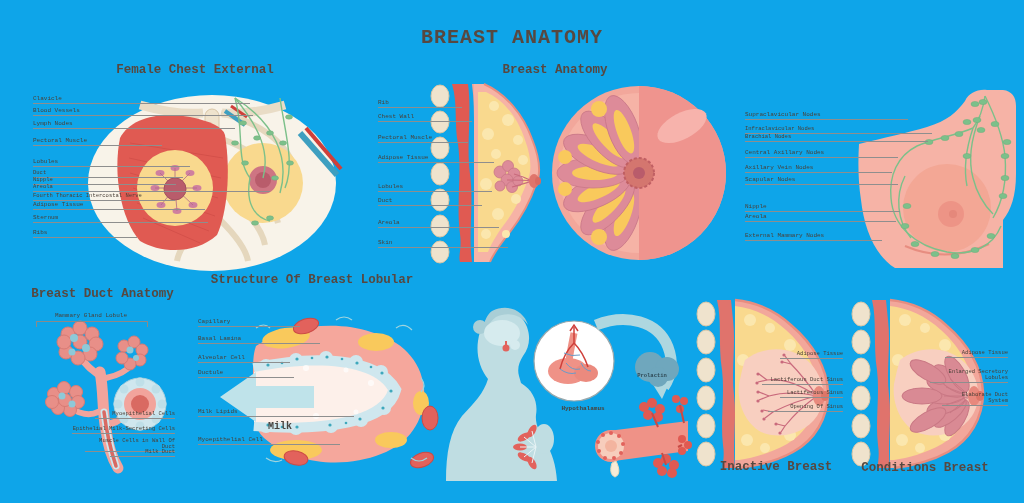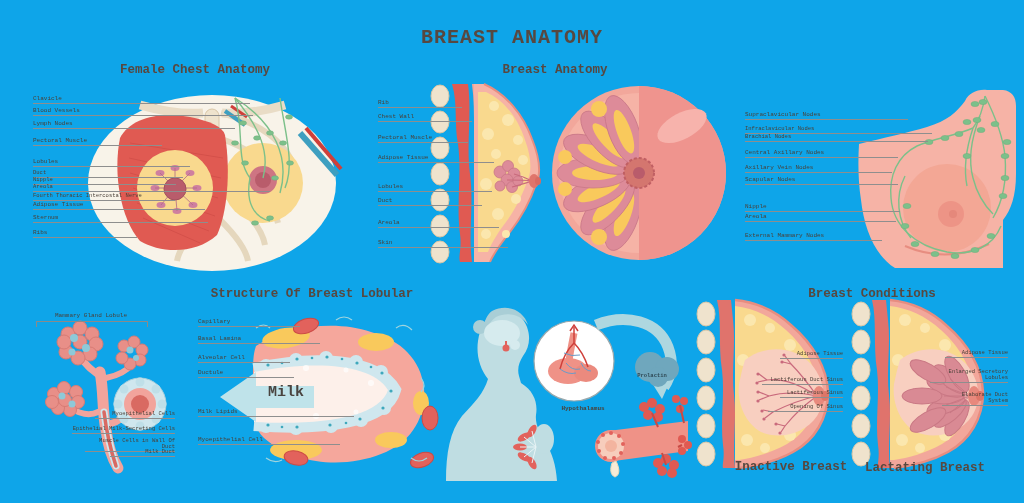--- a/index.html
+++ b/index.html
@@ -9,21 +9,21 @@
               font-size:20px;font-weight:bold;letter-spacing:1px;color:var(--c-title);}
   .panel-title{position:absolute;font-size:12.5px;font-weight:bold;text-align:center;color:var(--c-title);}
   .caption{position:absolute;font-size:12.5px;font-weight:bold;text-align:center;color:var(--c-title);}
   .lbl{position:absolute;font-size:6px;line-height:7px;color:var(--c-label);
        border-bottom:1px solid var(--c-line);padding-bottom:1px;}
   .lbl.sm{font-size:5.5px;line-height:6px;}
   .lbl.r{text-align:right;}
   .lbl.noline{border-bottom:none;}
   .lbl.c{text-align:center;}
   .bracket{position:absolute;height:5px;border:1px solid #8a8a8a;border-bottom:none;}
-  .milk-text{position:absolute;font-size:15px;font-weight:bold;color:#4a4440;}
+  .milk-text{position:absolute;font-size:10px;font-weight:bold;color:#4a4440;margin-top:37px;}
   .pro-text{position:absolute;font-size:5.5px;font-weight:bold;color:#2f4a56;text-align:center;}
   .hyp-text{position:absolute;font-size:6px;font-weight:bold;color:#4a4038;text-align:center;border-bottom:none;}
   svg{position:absolute;overflow:visible;}
   .f-bone{fill:var(--c-bone);stroke:#d9c6a7;stroke-width:1;}
   .f-muscle{fill:var(--c-muscle);}
   .f-skin{fill:var(--c-skin);}
   .f-adipose{fill:var(--c-adipose);}
   .f-lobule{fill:var(--c-lobule);stroke:#c97787;stroke-width:0.8;}
   .f-lymphnode{fill:var(--c-lymph);stroke:#6fae7c;stroke-width:0.5;}
   .s-lymph{stroke:var(--c-lymph);fill:none;stroke-width:1.4;}
@@ -32,21 +32,21 @@
   .blood{fill:var(--c-blood);stroke:#cc4a45;stroke-width:1;}
   .petalw{fill:#d98a94;stroke:#c97884;stroke-width:1;}
 </style>
 </head>
 <body>
 
 <div id="stage">
 
   <div class="main-title">BREAST ANATOMY</div>
 
-  <div class="panel-title" style="left:85px;top:63px;width:220px">Female Chest Anatomy</div>
+  <div class="panel-title" style="left:85px;top:63px;width:220px">Female Chest External</div>
   <svg width="255" height="190" viewBox="0 0 255 190" style="left:85px;top:83px">
     <ellipse cx="127" cy="100" rx="124" ry="88" fill="#f8f3e9"></ellipse>
     <g stroke="#e5d7bd" stroke-width="6" fill="none">
       <path d="M118,30 Q60,45 45,85"></path>
         <path d="M120,55 Q62,75 52,115"></path>
       <path d="M122,80 Q70,105 62,140"></path>
         <path d="M124,105 Q80,135 75,162"></path>
       <path d="M126,130 Q95,160 92,178"></path>
       <path d="M136,30 Q195,45 210,85"></path>
         <path d="M134,55 Q192,75 202,115"></path>
@@ -270,20 +270,21 @@
   <div class="lbl" style="left:745px;top:111px;width:163px">Supraclavicular Nodes</div>
   <div class="lbl sm" style="left:745px;top:126px;width:187px">Infraclavicular Nodes</div>
   <div class="lbl sm" style="left:745px;top:134px;width:183px">Brachial Nodes</div>
   <div class="lbl" style="left:745px;top:149px;width:153px">Central Axillary Nodes</div>
   <div class="lbl" style="left:745px;top:164px;width:147px">Axillary Vein Nodes</div>
   <div class="lbl" style="left:745px;top:176px;width:153px">Scapular Nodes</div>
   <div class="lbl" style="left:745px;top:203px;width:155px">Nipple</div>
   <div class="lbl" style="left:745px;top:213px;width:151px">Areola</div>
   <div class="lbl" style="left:745px;top:232px;width:137px">External Mammary Nodes</div>
 
+  <div class="panel-title" style="left:10px;top:287px;width:185px">Breast Duct Anatomy</div>
   <svg width="155" height="160" viewBox="0 0 155 160" style="left:28px;top:312px">
     <g stroke="#f2a49c" fill="none" stroke-linecap="round">
       <path d="M52,44 C58,54 64,58 72,64" stroke-width="7"></path>
       <path d="M104,52 C98,60 88,64 78,66" stroke-width="6"></path>
       <path d="M42,96 C52,102 62,104 70,100" stroke-width="6"></path>
       <path d="M96,104 C90,110 84,112 78,112" stroke-width="7"></path>
       <path d="M72,60 C76,80 74,100 78,118 C80,134 84,146 90,156" stroke-width="11"></path>
     </g>
     <path d="M76,100 C78,116 82,136 88,154" stroke="#cfe7ee" stroke-width="7" fill="none" stroke-linecap="round"></path>
     <path d="M76,100 C78,116 82,136 88,154" stroke="#d96a62" stroke-width="3.5" fill="none" stroke-linecap="round"></path>
@@ -335,21 +336,21 @@
     <circle cx="112" cy="92" r="16" fill="#f2a49c"></circle>
     <circle cx="112" cy="92" r="9" fill="#d96a62"></circle>
   </svg>
   <div class="lbl c noline" style="left:35px;top:312px;width:112px">Mammary Gland Lobule</div>
   <div class="bracket" style="left:36px;top:321px;width:110px"></div>
   <div class="lbl r sm" style="left:95px;top:411px;width:80px">Myoepithelial Cells</div>
   <div class="lbl r sm" style="left:72px;top:426px;width:103px">Epithelial Milk-Secreting Cells</div>
   <div class="lbl r sm" style="left:85px;top:438px;width:90px">Muscle Cells in Wall Of Duct</div>
   <div class="lbl r sm" style="left:110px;top:449px;width:65px">Milk Duct</div>
 
-  <div class="panel-title" style="left:197px;top:287px;width:230px">Structure Of Breast Lobular</div>
+  <div class="panel-title" style="left:197px;top:273px;width:230px">Structure Of Breast Lobular</div>
   <svg width="238" height="168" viewBox="0 0 238 168" style="left:196px;top:308px">
     <path fill="#f5a79c" d="M60,38 C90,18 140,12 175,24 C205,32 225,52 228,80 C230,110 215,135 185,146 C150,160 100,158 68,130 C60,122 56,112 57,100 L57,68 C57,56 57,46 60,38 Z"></path>
     <g fill="#f9c95c">
       <ellipse cx="90" cy="30" rx="24" ry="10" transform="rotate(-8 90 30)"></ellipse>
       <ellipse cx="180" cy="34" rx="18" ry="9"></ellipse>
       <ellipse cx="100" cy="142" rx="26" ry="10"></ellipse>
       <ellipse cx="195" cy="132" rx="16" ry="8"></ellipse>
       <ellipse cx="225" cy="95" rx="8" ry="12"></ellipse>
     </g>
     <path d="M58,62 C120,48 180,52 198,82 C190,112 130,122 58,116" stroke="#cfe7ee" stroke-width="14" fill="none"></path>
@@ -500,21 +501,20 @@
     <g stroke="#c94a44" stroke-width="2" fill="none">
       <path d="M216,110 L222,124"></path>
         <path d="M244,102 L248,120"></path>
         <path d="M230,162 L226,150"></path>
         <path d="M246,142 L242,144"></path>
     </g>
   </svg>
   <div class="hyp-text" style="position:absolute;left:548px;top:405px;width:70px">Hypothalamus</div>
   <div class="pro-text" style="left:632px;top:372px;width:40px">Prolactin</div>
 
-  <div class="panel-title" style="left:762px;top:287px;width:220px">Breast Conditions</div>
 
   <svg width="152" height="168" viewBox="0 0 152 168" style="left:695px;top:300px">
     <path fill="#e0736c" d="M22,0 C27,20 23,45 27,70 C30,95 25,120 28,145 C30,158 27,164 28,168 L40,168 C37,145 42,120 39,95 C36,70 41,45 38,20 L36,0 Z"></path>
     <path fill="#f2a79b" d="M40,0 C60,2 80,10 97,26 C118,44 132,68 133,92 C133,118 120,140 98,152 C80,162 60,166 44,168 L40,168 Z"></path>
     <path d="M40,0 C60,2 80,10 97,26 C118,44 132,68 133,92 C133,118 120,140 98,152 C80,162 60,166 44,168" stroke="var(--c-skin_dark)" stroke-width="2.5" fill="none"></path>
     <path class="f-adipose" d="M40,6 C58,8 76,16 91,30 C110,47 122,68 123,90 C123,113 111,133 92,144 C76,153 58,158 44,160 L40,160 Z"></path>
     <g class="tex">
       <circle cx="55" cy="20" r="6"></circle>
         <circle cx="75" cy="28" r="5"></circle>
         <circle cx="95" cy="45" r="6"></circle>
@@ -568,21 +568,21 @@
       <ellipse cx="11" cy="70" rx="9" ry="12"></ellipse>
         <ellipse cx="11" cy="98" rx="9" ry="12"></ellipse>
       <ellipse cx="11" cy="126" rx="9" ry="12"></ellipse>
         <ellipse cx="11" cy="154" rx="9" ry="12"></ellipse>
     </g>
   </svg>
   <div class="lbl r sm" style="left:780px;top:351px;width:63px">Adipose Tissue</div>
   <div class="lbl r sm" style="left:762px;top:377px;width:81px">Lactiferous Duct Sinus</div>
   <div class="lbl r sm" style="left:780px;top:390px;width:63px">Lactiferous Sinus</div>
   <div class="lbl r sm" style="left:768px;top:404px;width:75px">Opening Of Sinus</div>
-  <div class="caption" style="left:716px;top:460px;width:150px">Inactive Breast</div>
+  <div class="caption" style="left:701px;top:460px;width:150px">Inactive Breast</div>
 
   <svg width="152" height="168" viewBox="0 0 152 168" style="left:850px;top:300px">
     <path fill="#e0736c" d="M22,0 C27,20 23,45 27,70 C30,95 25,120 28,145 C30,158 27,164 28,168 L40,168 C37,145 42,120 39,95 C36,70 41,45 38,20 L36,0 Z"></path>
     <path fill="#f2a79b" d="M40,0 C60,2 80,10 97,26 C118,44 132,68 133,92 C133,118 120,140 98,152 C80,162 60,166 44,168 L40,168 Z"></path>
     <path d="M40,0 C60,2 80,10 97,26 C118,44 132,68 133,92 C133,118 120,140 98,152 C80,162 60,166 44,168" stroke="var(--c-skin_dark)" stroke-width="2.5" fill="none"></path>
     <path class="f-adipose" d="M40,6 C58,8 76,16 91,30 C110,47 122,68 123,90 C123,113 111,133 92,144 C76,153 58,158 44,160 L40,160 Z"></path>
     <g class="tex">
       <circle cx="55" cy="20" r="6"></circle>
         <circle cx="75" cy="28" r="5"></circle>
         <circle cx="95" cy="45" r="6"></circle>
@@ -625,15 +625,15 @@
         <ellipse cx="11" cy="42" rx="9" ry="12"></ellipse>
       <ellipse cx="11" cy="70" rx="9" ry="12"></ellipse>
         <ellipse cx="11" cy="98" rx="9" ry="12"></ellipse>
       <ellipse cx="11" cy="126" rx="9" ry="12"></ellipse>
         <ellipse cx="11" cy="154" rx="9" ry="12"></ellipse>
     </g>
   </svg>
   <div class="lbl r sm" style="left:945px;top:350px;width:63px">Adipose Tissue</div>
   <div class="lbl r sm" style="left:930px;top:369px;width:78px">Enlarged Secretory Lobules</div>
   <div class="lbl r sm" style="left:942px;top:392px;width:66px">Elaborate Duct System</div>
-  <div class="caption" style="left:845px;top:461px;width:160px">Lactating Breast</div>
+  <div class="caption" style="left:845px;top:461px;width:160px">Conditions Breast</div>
 
 </div>
 
 </body></html>

